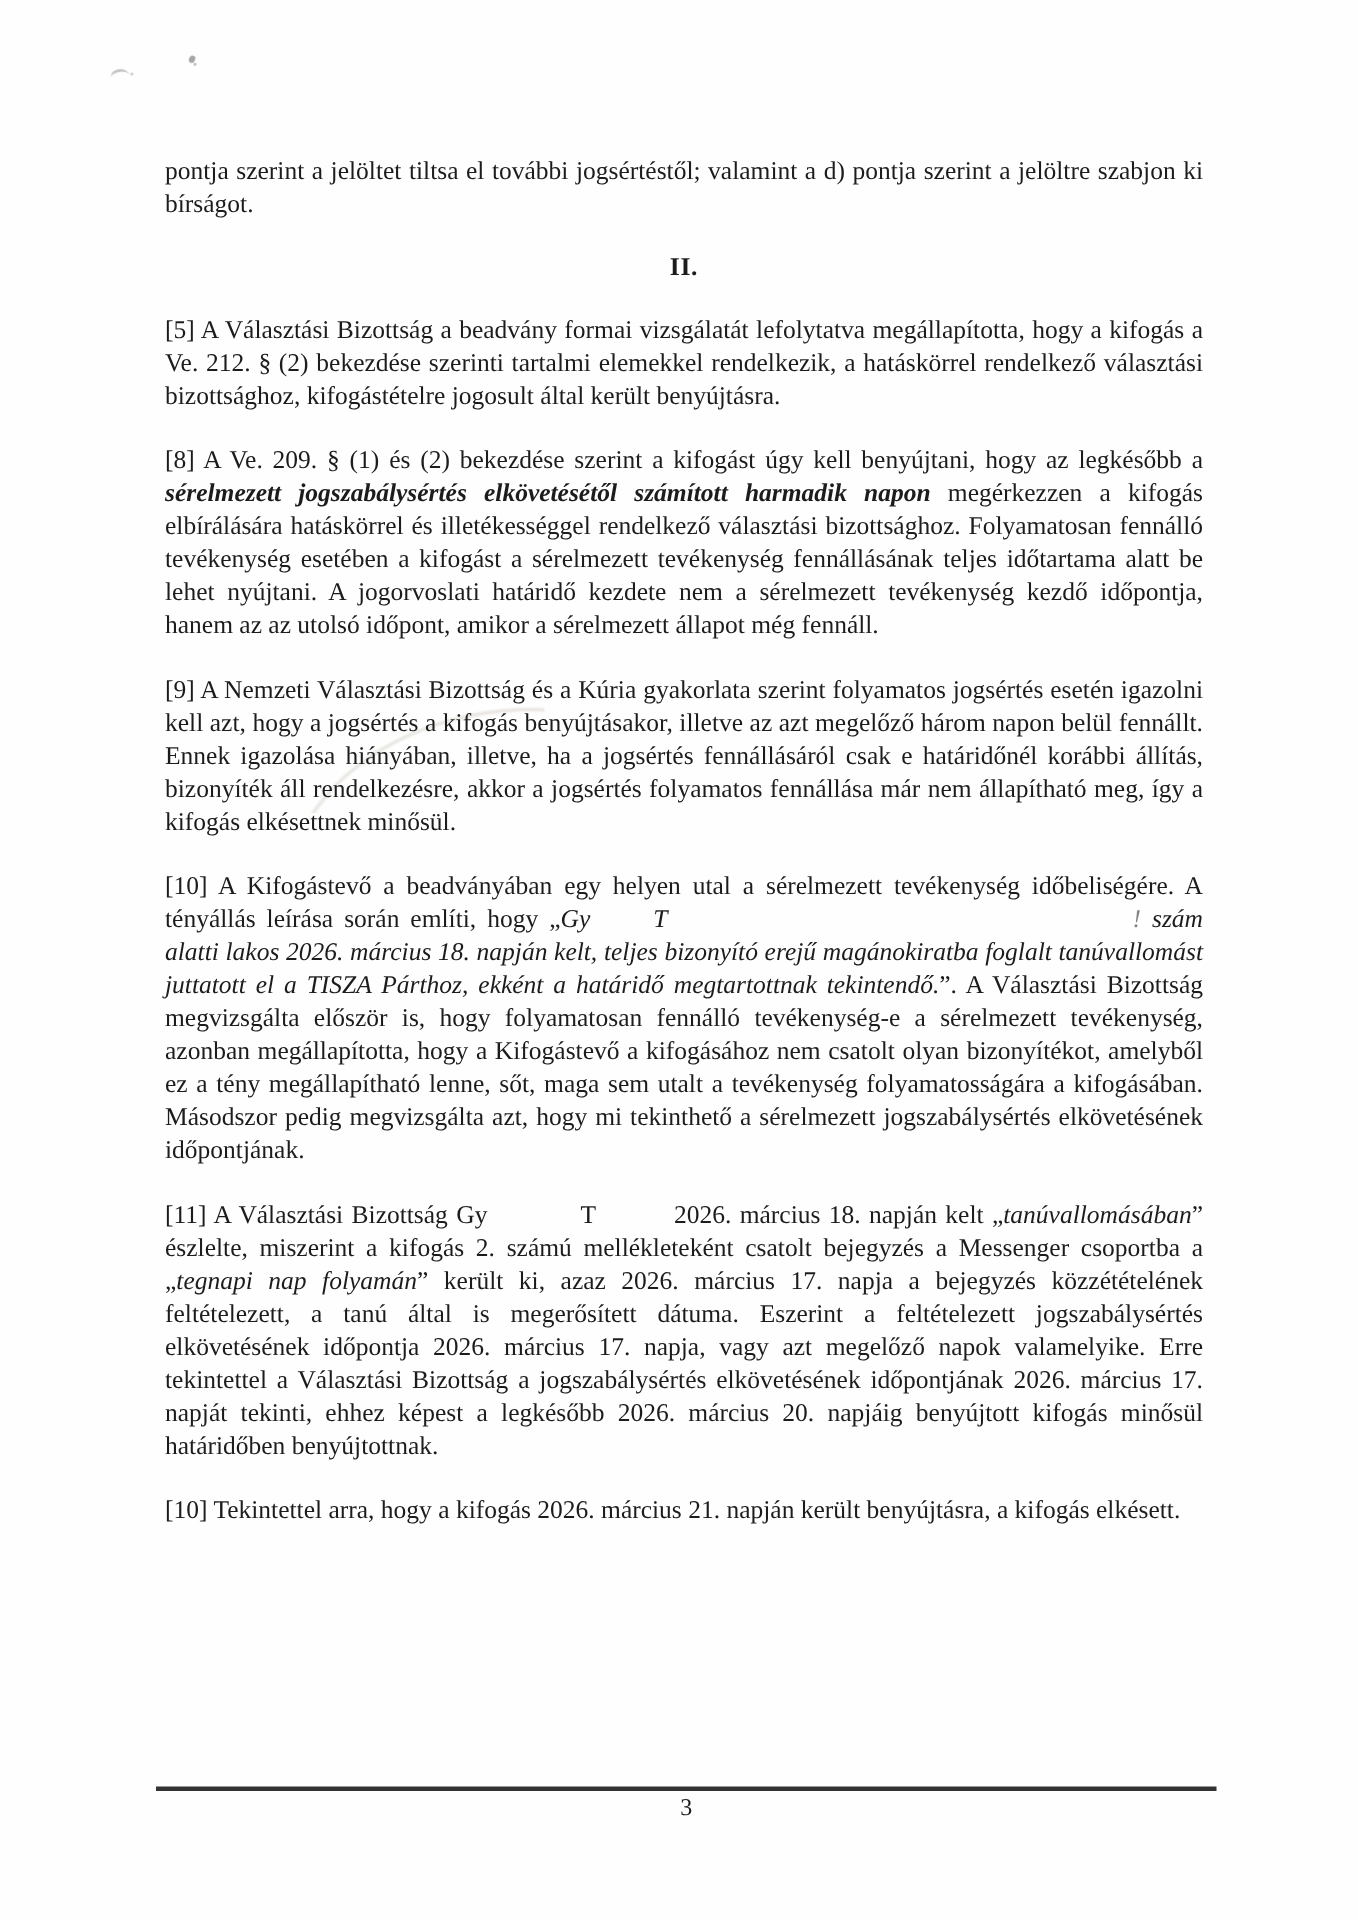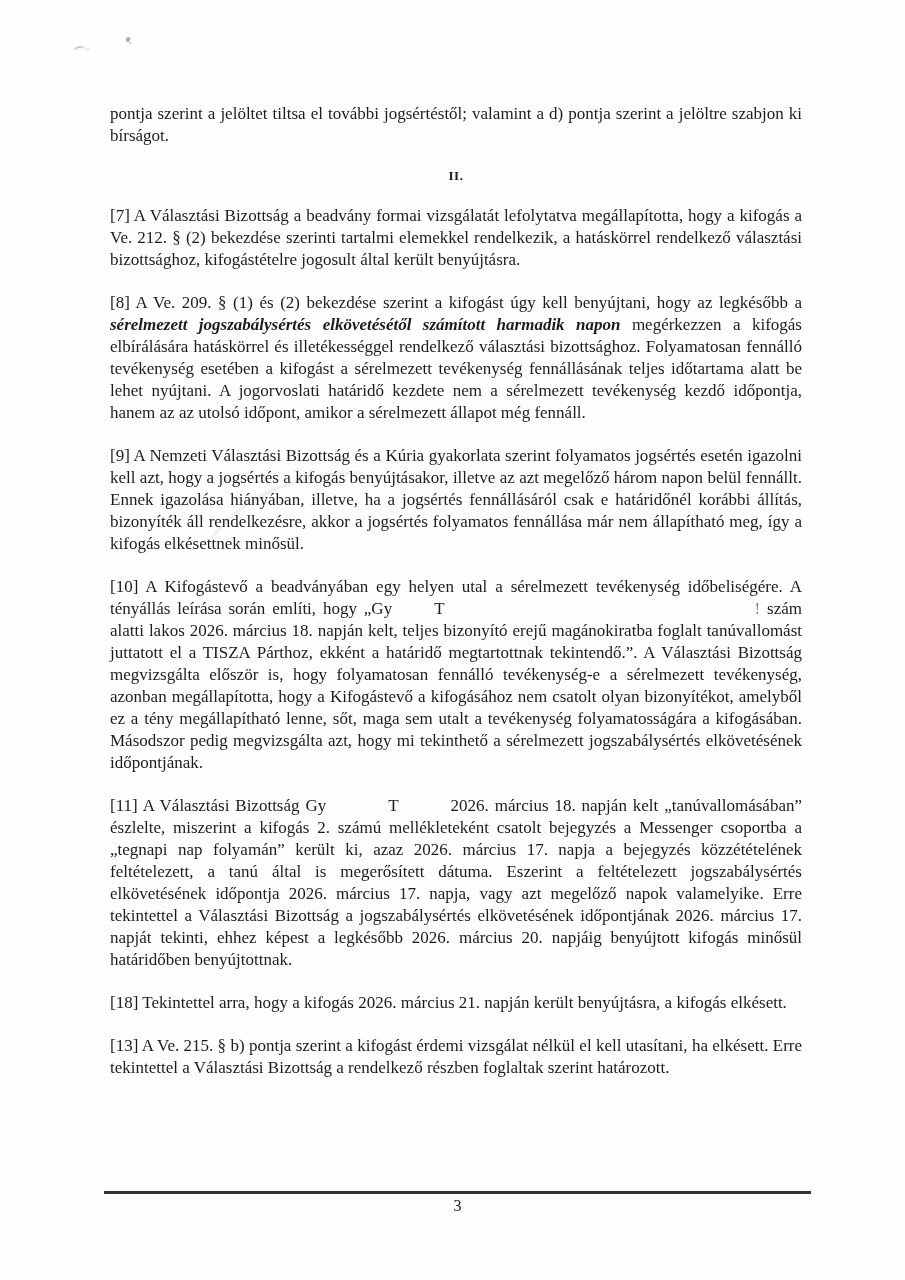--- a/index.html
+++ b/index.html
@@ -18,28 +18,28 @@
     top: 103px;
     width: 692px;
   }
   .para {
     margin: 0 0 21px 0;
     font-size: 17px;
     line-height: 22px;
     text-align: justify;
   }
   .heading {
-    font-size: 13px;
+    font-size: 17px;
     font-weight: bold;
     text-align: center;
     letter-spacing: 0.5px;
     margin: 1px 0 21px 0;
   }
   .b { font-weight: bold; font-style: italic; }
-  .i { }
+  .i { font-style: italic; }
   .faint { opacity: 0.55; }
   .gap { display: inline-block; height: 1px; }
 
   
   .footer-rule {
     position: absolute;
     left: 104px;
     top: 1191px;
     width: 707px;
     height: 3px;
@@ -106,25 +106,24 @@
   <div class="smudge smudge-1"></div>
   <div class="smudge smudge-2"></div>
 
   <div class="stamp-clip">
     <div class="stamp-ellipse"></div>
   </div>
 
   <div class="content">
       <p class="para"><span>pontja szerint a jelöltet tiltsa el további jogsértéstől; valamint a d) pontja szerint a jelöltre szabjon ki bírságot.</span></p>
       <div class="heading"><span>II.</span></div>
-      <p class="para"><span>[7] A Választási Bizottság a beadvány formai vizsgálatát lefolytatva megállapította, hogy a kifogás a Ve. 212. § (2) bekezdése szerinti tartalmi elemekkel rendelkezik, a hatáskörrel rendelkező választási bizottsághoz, kifogástételre jogosult által került benyújtásra.</span></p>
+      <p class="para"><span>[5] A Választási Bizottság a beadvány formai vizsgálatát lefolytatva megállapította, hogy a kifogás a Ve. 212. § (2) bekezdése szerinti tartalmi elemekkel rendelkezik, a hatáskörrel rendelkező választási bizottsághoz, kifogástételre jogosult által került benyújtásra.</span></p>
       <p class="para"><span>[8] A Ve. 209. § (1) és (2) bekezdése szerint a kifogást úgy kell benyújtani, hogy az legkésőbb a </span><span class="b">sérelmezett jogszabálysértés elkövetésétől számított harmadik napon</span><span> megérkezzen a kifogás elbírálására hatáskörrel és illetékességgel rendelkező választási bizottsághoz. Folyamatosan fennálló tevékenység esetében a kifogást a sérelmezett tevékenység fennállásának teljes időtartama alatt be lehet nyújtani. A jogorvoslati határidő kezdete nem a sérelmezett tevékenység kezdő időpontja, hanem az az utolsó időpont, amikor a sérelmezett állapot még fennáll.</span></p>
       <p class="para"><span>[9] A Nemzeti Választási Bizottság és a Kúria gyakorlata szerint folyamatos jogsértés esetén igazolni kell azt, hogy a jogsértés a kifogás benyújtásakor, illetve az azt megelőző három napon belül fennállt. Ennek igazolása hiányában, illetve, ha a jogsértés fennállásáról csak e határidőnél korábbi állítás, bizonyíték áll rendelkezésre, akkor a jogsértés folyamatos fennállása már nem állapítható meg, így a kifogás elkésettnek minősül.</span></p>
       <p class="para"><span>[10] A Kifogástevő a beadványában egy helyen utal a sérelmezett tevékenység időbeliségére. A tényállás leírása során említi, hogy „</span><span class="i">Gy</span><span class="gap" style="width: 42px;"></span><span class="i">T</span><span class="gap" style="width: 310px;"></span><span class="i faint">!</span><span> </span><span class="i">szám alatti lakos 2026. március 18. napján kelt, teljes bizonyító erejű magánokiratba foglalt tanúvallomást juttatott el a TISZA Párthoz, ekként a határidő megtartottnak tekintendő.</span><span>”. A Választási Bizottság megvizsgálta először is, hogy folyamatosan fennálló tevékenység-e a sérelmezett tevékenység, azonban megállapította, hogy a Kifogástevő a kifogásához nem csatolt olyan bizonyítékot, amelyből ez a tény megállapítható lenne, sőt, maga sem utalt a tevékenység folyamatosságára a kifogásában. Másodszor pedig megvizsgálta azt, hogy mi tekinthető a sérelmezett jogszabálysértés elkövetésének időpontjának.</span></p>
       <p class="para"><span>[11] A Választási Bizottság Gy</span><span class="gap" style="width: 62px;"></span><span>T</span><span class="gap" style="width: 52px;"></span><span>2026. március 18. napján kelt „</span><span class="i">tanúvallomásában</span><span>” észlelte, miszerint a kifogás 2. számú mellékleteként csatolt bejegyzés a Messenger csoportba a „</span><span class="i">tegnapi nap folyamán</span><span>” került ki, azaz 2026. március 17. napja a bejegyzés közzétételének feltételezett, a tanú által is megerősített dátuma. Eszerint a feltételezett jogszabálysértés elkövetésének időpontja 2026. március 17. napja, vagy azt megelőző napok valamelyike. Erre tekintettel a Választási Bizottság a jogszabálysértés elkövetésének időpontjának 2026. március 17. napját tekinti, ehhez képest a legkésőbb 2026. március 20. napjáig benyújtott kifogás minősül határidőben benyújtottnak.</span></p>
-      <p class="para"><span>[18] Tekintettel arra, hogy a kifogás 2026. március 21. napján került benyújtásra, a kifogás elkésett.</span></p>
-      <p class="para"><span>[13] A Ve. 215. § b) pontja szerint a kifogást érdemi vizsgálat nélkül el kell utasítani, ha elkésett. Erre tekintettel a Választási Bizottság a rendelkező részben foglaltak szerint határozott.</span></p>
+      <p class="para"><span>[10] Tekintettel arra, hogy a kifogás 2026. március 21. napján került benyújtásra, a kifogás elkésett.</span></p>
     </div>
 
   <div class="footer-rule"></div>
   <div class="pagenum">3</div>
 
 </div>
 
 </body></html>

